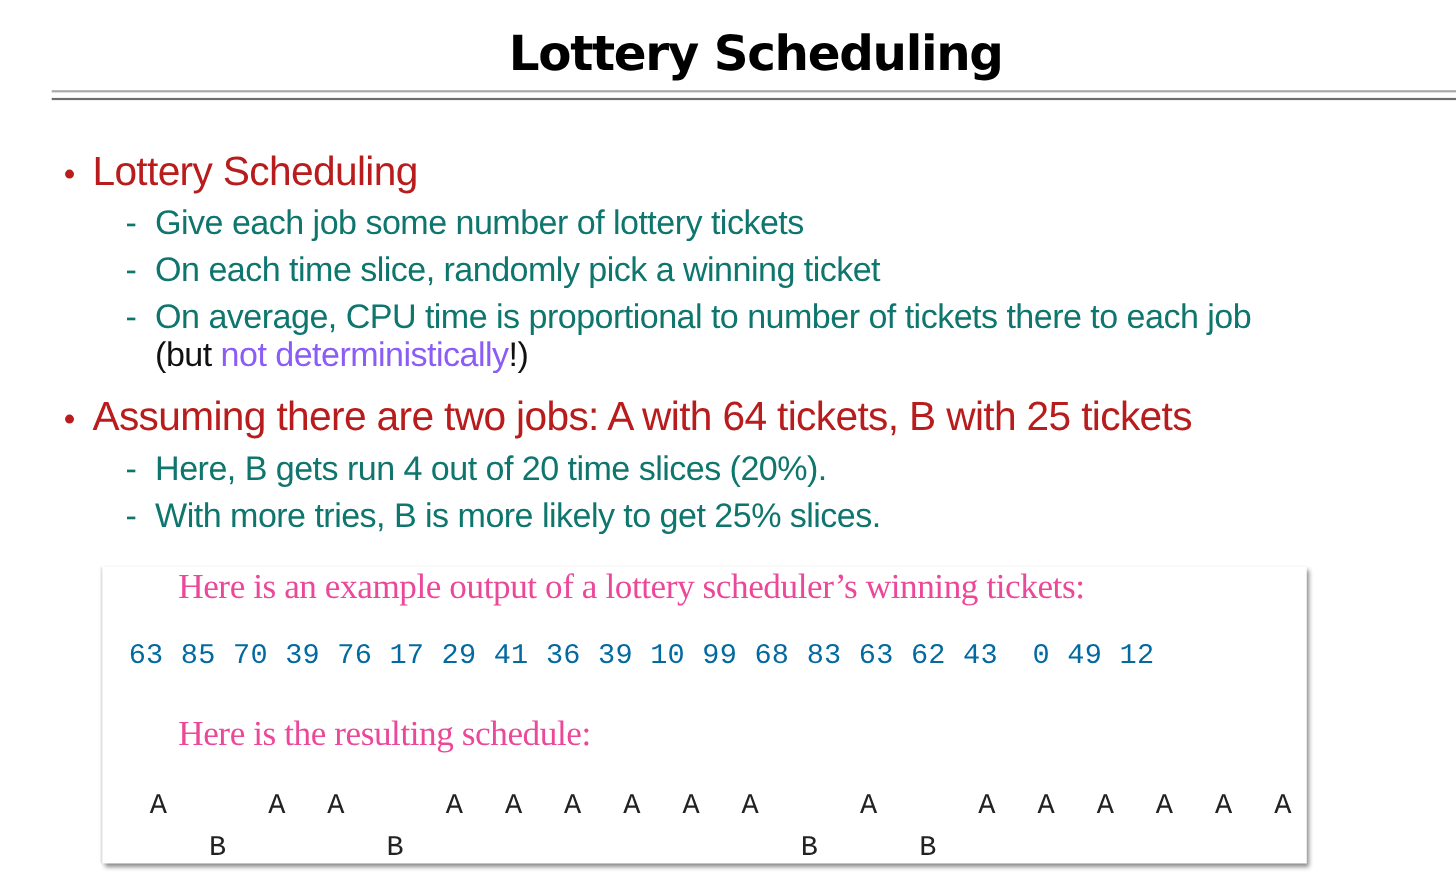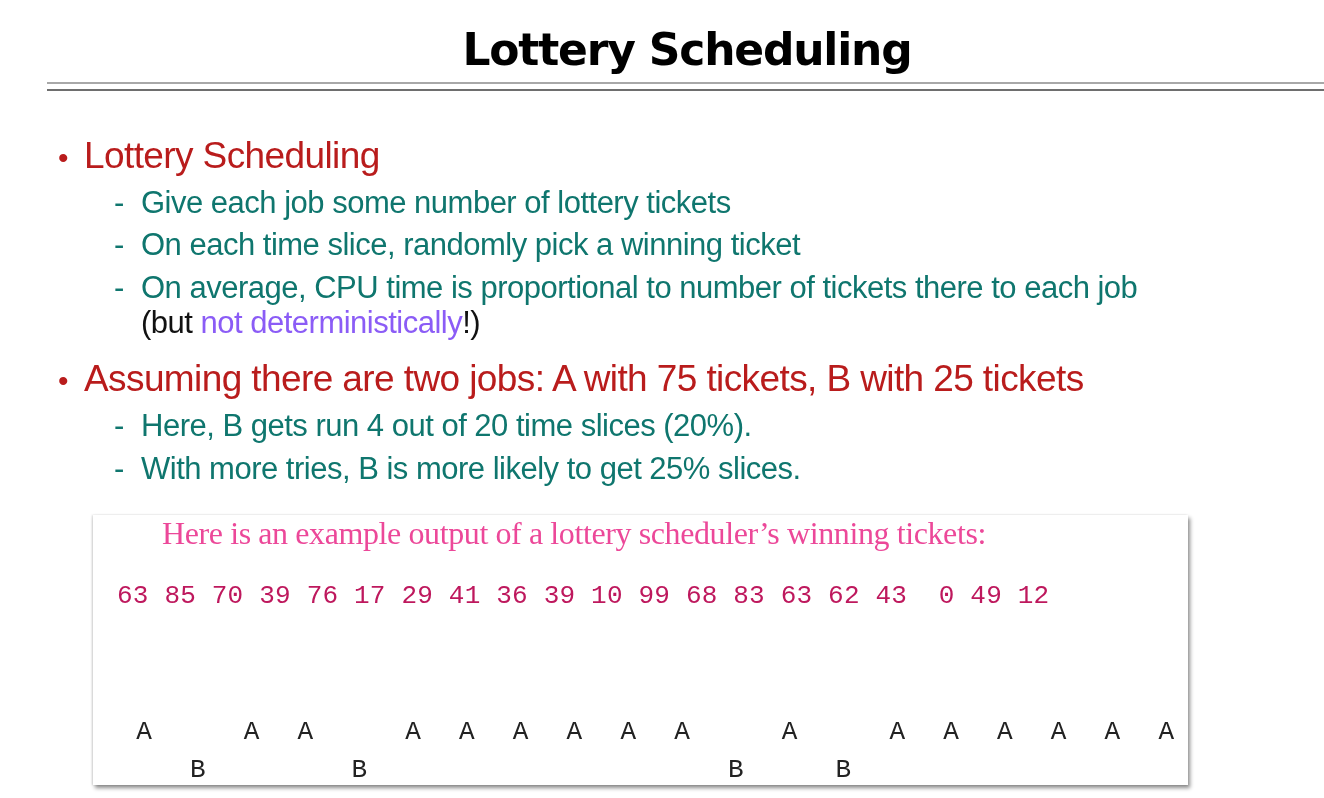--- a/index.html
+++ b/index.html
@@ -8,21 +8,21 @@
     .rule1 { position:absolute; left:47px; right:0; top:82px; height:2px; background:#a8a8a8; }
     .rule2 { position:absolute; left:47px; right:0; top:89px; height:2px; background:#6e6e6e; }
     .bullet { position:absolute; left:58px; font-size:37px; letter-spacing:-0.6px; line-height:44px; white-space:nowrap; color:#b91c1c; }
     .bullet .dot { display:inline-block; width:26px; font-size:30px; }
     .sub { position:absolute; left:114px; font-size:31px; letter-spacing:-0.5px; line-height:40px; white-space:nowrap; color:#0f766e; }
     .sub .dash { display:inline-block; width:27px; }
     .cont { position:absolute; left:141px; font-size:31px; letter-spacing:-0.5px; line-height:40px; white-space:nowrap; color:#111; }
     .red { color:#8b5cf6; }
     .figure { position:absolute; left:93px; top:515px; width:1095px; height:270px; background:#fff; box-shadow: 2px 3px 4px rgba(0,0,0,0.45), -1px 0 2px rgba(0,0,0,0.15); }
     .fig-text { position:absolute; font-family:"Liberation Serif", serif; font-size:32px; letter-spacing:-0.4px; white-space:nowrap; color:#ec4899; }
-    .tickets { position:absolute; left:24px; top:66px; font-family:"Liberation Mono", monospace; font-size:26px; white-space:pre; letter-spacing:0.2px; color:#be185d; }
+    .tickets { position:absolute; left:24px; top:66px; font-family:"Liberation Mono", monospace; font-size:26px; white-space:pre; letter-spacing:0.2px; color:#0369a1; }
     .sched-cell { position:absolute; font-family:"Liberation Mono", monospace; font-size:26px; color:#222; width:20px; text-align:center; }
   </style>
 </head>
 <body>
 
 <div>
   <div class="title">Lottery Scheduling</div>
   <div class="rule1"></div>
   <div class="rule2"></div>
 
@@ -36,32 +36,33 @@
     <span class="dash">-</span><span>On each time slice, randomly pick a winning ticket</span>
   </div>
   <div class="sub" style="top:268px;">
     <span class="dash">-</span><span>On average, CPU time is proportional to number of tickets there to each job</span>
   </div>
   <div class="cont" style="top:303px;">
     <span>(but </span><span class="red">not deterministically</span><span>!)</span>
   </div>
 
   <div class="bullet" style="top:357px;">
-    <span class="dot">•</span><span>Assuming there are two jobs: A with 75 tickets, B with 25 tickets</span>
+    <span class="dot">•</span><span>Assuming there are two jobs: A with 64 tickets, B with 25 tickets</span>
   </div>
   <div class="sub" style="top:406px;">
     <span class="dash">-</span><span>Here, B gets run 4 out of 20 time slices (20%).</span>
   </div>
   <div class="sub" style="top:449px;">
     <span class="dash">-</span><span>With more tries, B is more likely to get 25% slices.</span>
   </div>
 
   <div class="figure">
     <div class="fig-text" style="left:69px; top:0px;">Here is an example output of a lottery scheduler’s winning tickets:</div>
     <div class="tickets">63 85 70 39 76 17 29 41 36 39 10 99 68 83 63 62 43  0 49 12</div>
+    <div class="fig-text" style="left:69px; top:133px;">Here is the resulting schedule:</div>
     <div id="schedule">
         <div class="sched-cell" style="left: 41px; top: 202px;">A</div>
         <div class="sched-cell" style="left: 94.8px; top: 240px;">B</div>
         <div class="sched-cell" style="left: 148.6px; top: 202px;">A</div>
         <div class="sched-cell" style="left: 202.4px; top: 202px;">A</div>
         <div class="sched-cell" style="left: 256.2px; top: 240px;">B</div>
         <div class="sched-cell" style="left: 310px; top: 202px;">A</div>
         <div class="sched-cell" style="left: 363.8px; top: 202px;">A</div>
         <div class="sched-cell" style="left: 417.6px; top: 202px;">A</div>
         <div class="sched-cell" style="left: 471.4px; top: 202px;">A</div>

